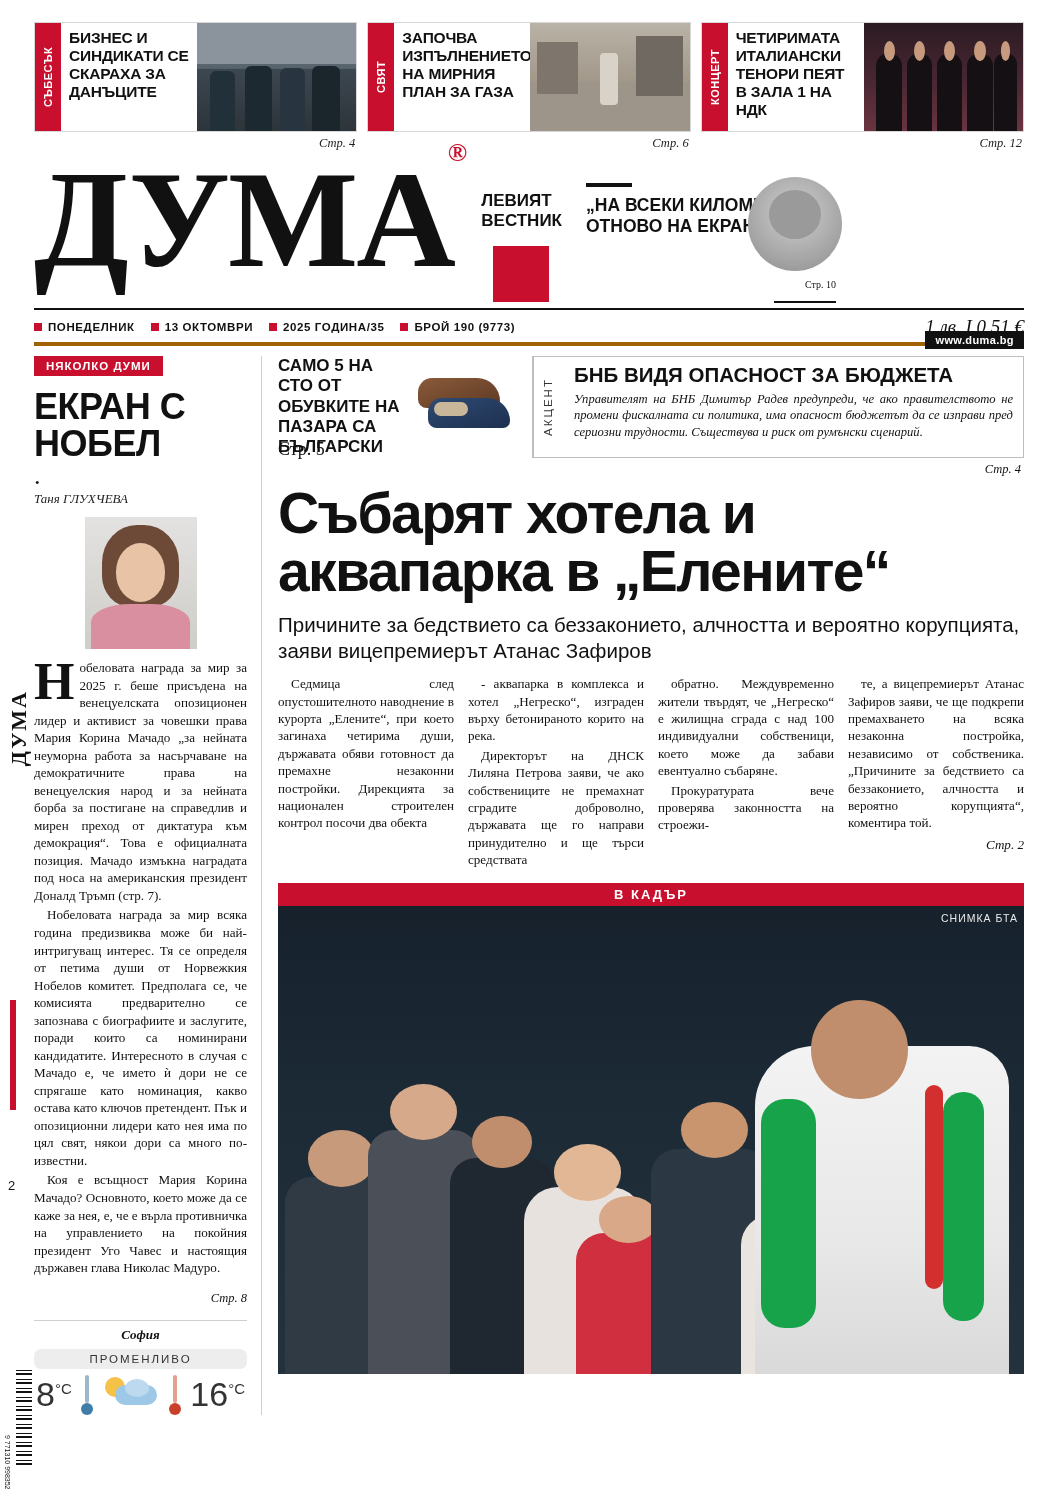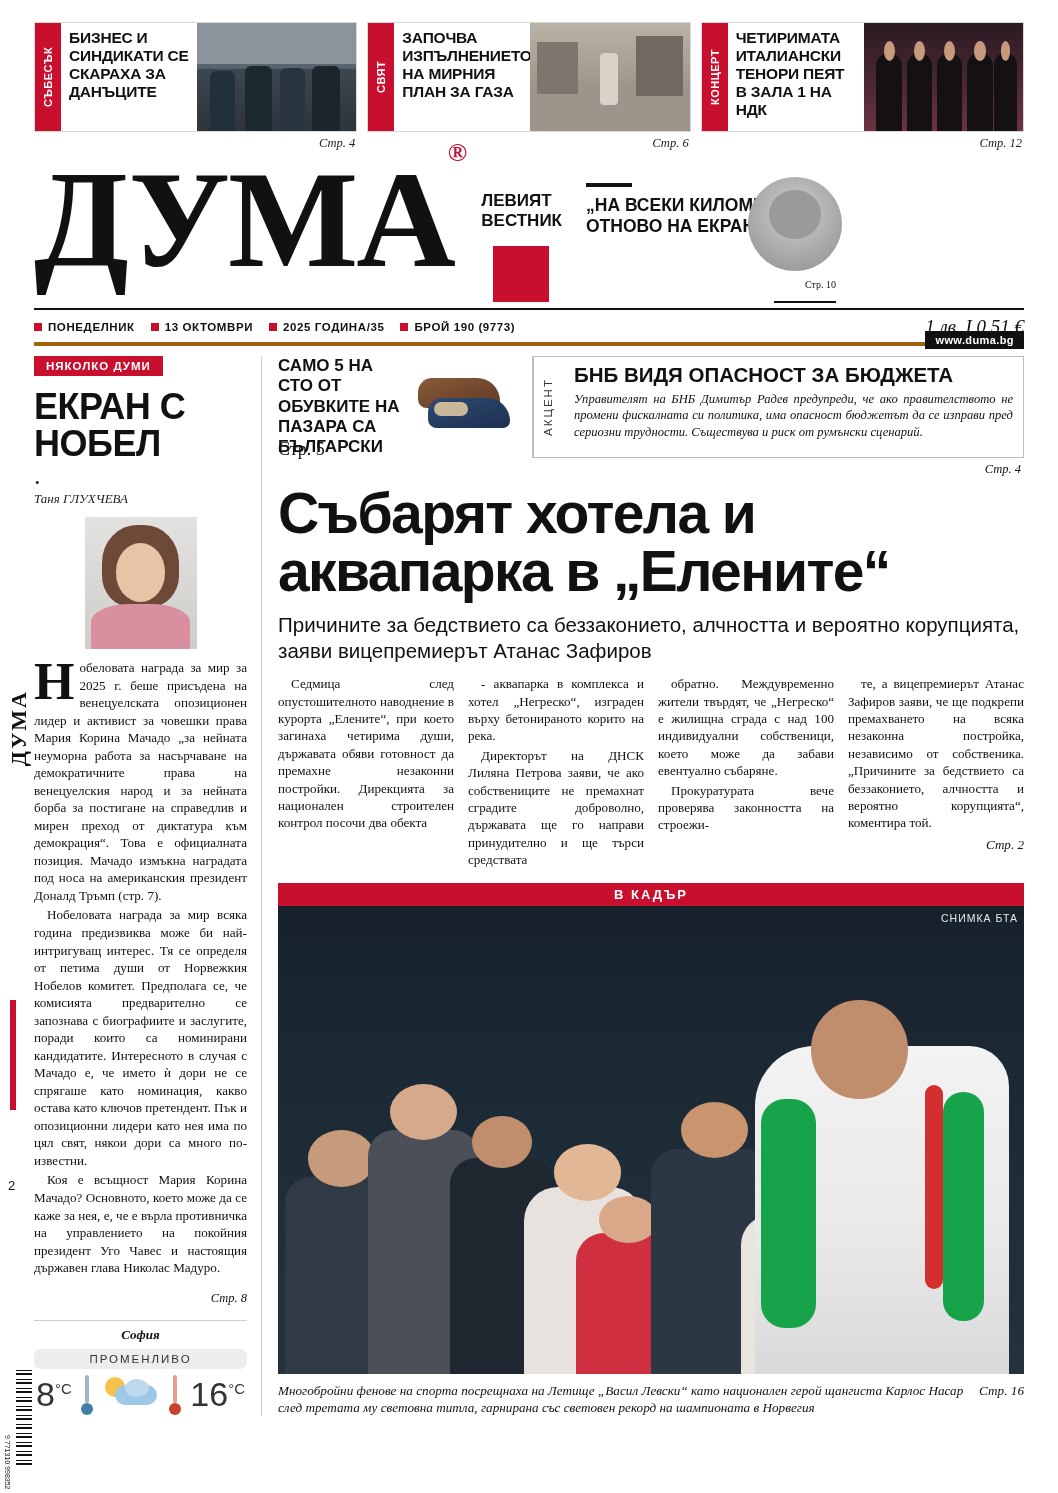--- a/index.html
+++ b/index.html
@@ -418,20 +418,16 @@
           <div class="torso" style="left:62%;bottom:0;width:15%;height:34%;background:#e9e4de;border-radius:30px 30px 0 0;"></div>
           <div class="head" style="left:65%;bottom:31%;width:10%;height:13%;background:#3b4450;border-radius:50% 50% 40% 40%;"></div>
           <div class="torso" style="left:74%;bottom:0;width:14%;height:44%;background:#222b34;"></div>
           <div class="athlete">
             <div class="greenstripe"></div>
             <div class="redstripe"></div>
           </div>
         </div>
       </div>
 
-      <div class="caption">
-        <div>Многобройни фенове на спорта посрещнаха на Летище „Васил Левски“ като национален герой щангиста Карлос Насар след третата му световна титла, гарнирана със световен рекорд на шампионата в Норвегия</div>
-        <div class="pg">Стр. 16</div>
-      </div>
 
     </div>
   </div>
 </div>
 
 </body></html>

